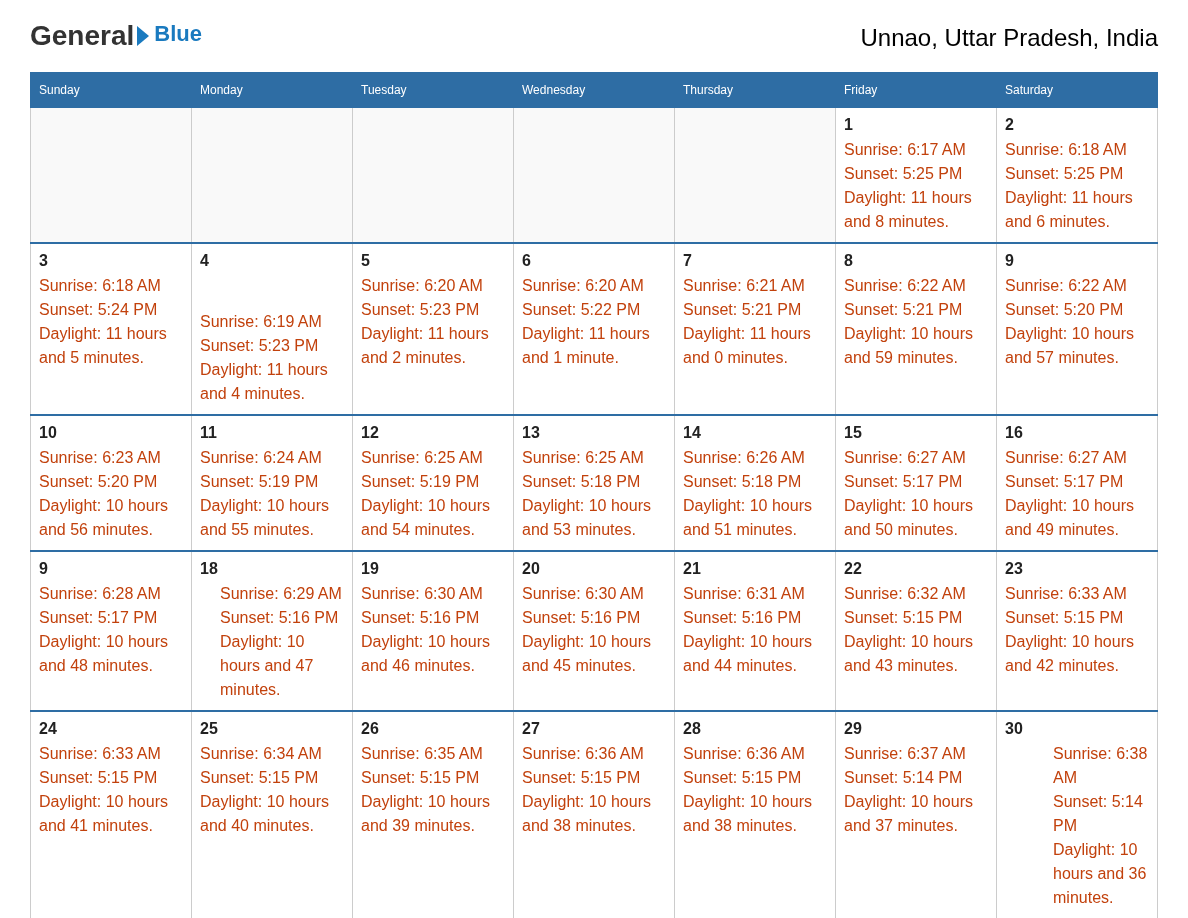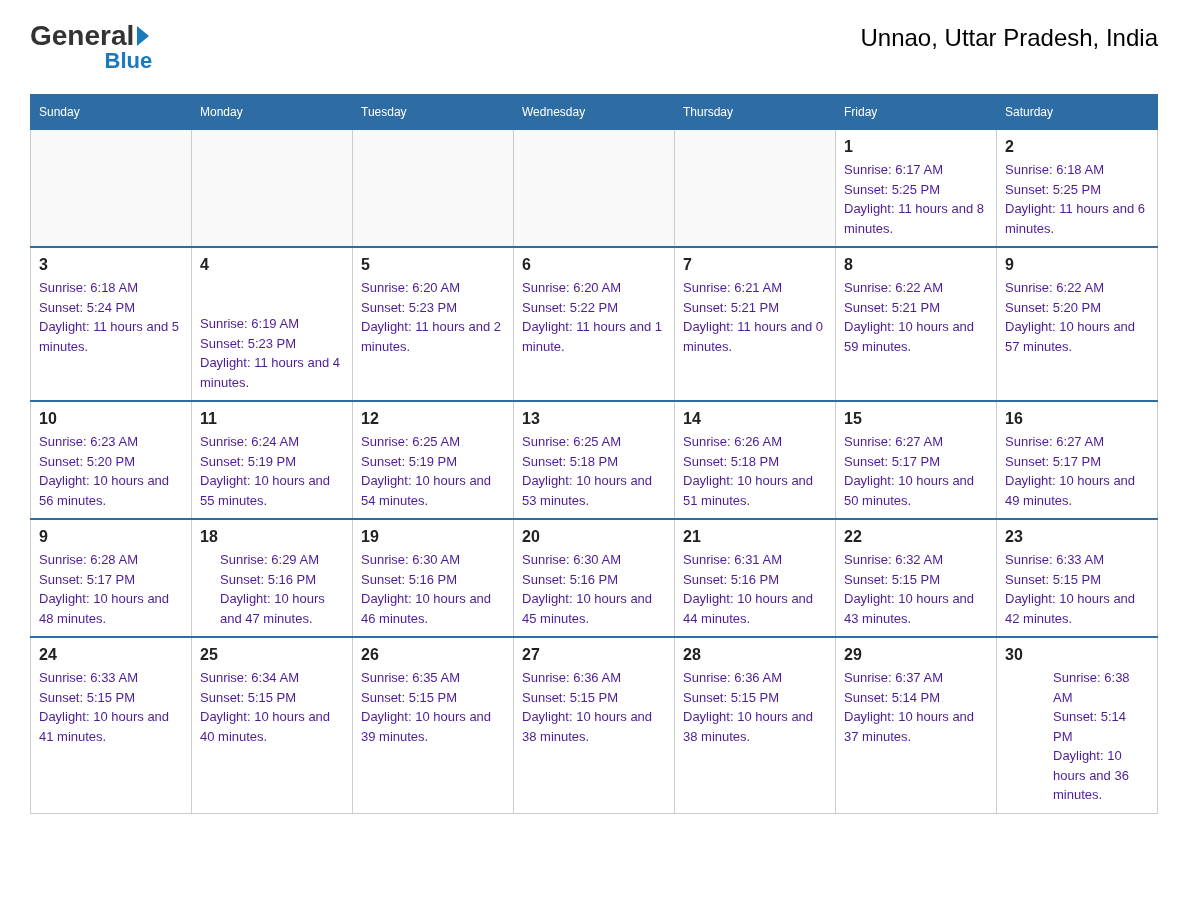--- a/index.html
+++ b/index.html
@@ -11,22 +11,21 @@
       min-height: 918px;
     }
     .header-area {
       display: flex;
       justify-content: space-between;
       align-items: flex-start;
       margin-bottom: 20px;
     }
     .logo-area {
       display: flex;
-      flex-direction: column;
-      align-items: flex-end;
+      align-items: center;
     }
     .logo-text {
       display: flex;
       align-items: center;
       font-size: 28px;
       font-weight: bold;
       color: #333;
     }
     .logo-triangle {
       width: 0;
@@ -82,23 +81,23 @@
       color: #333;
     }
     .day-number {
       font-size: 16px;
       font-weight: bold;
       color: #222;
       display: block;
       margin-bottom: 4px;
     }
     .day-info {
-      font-size: 13px;
+      font-size: 16px;
       line-height: 1.5;
-      color: #4c1d95;
+      color: #c2410c;
     }
     .empty-cell {
       background: #f9f9f9;
     }
     .row-top-border td {
       border-top: 2px solid #2e6da4;
     }
   </style>
 </head>
 <body>

